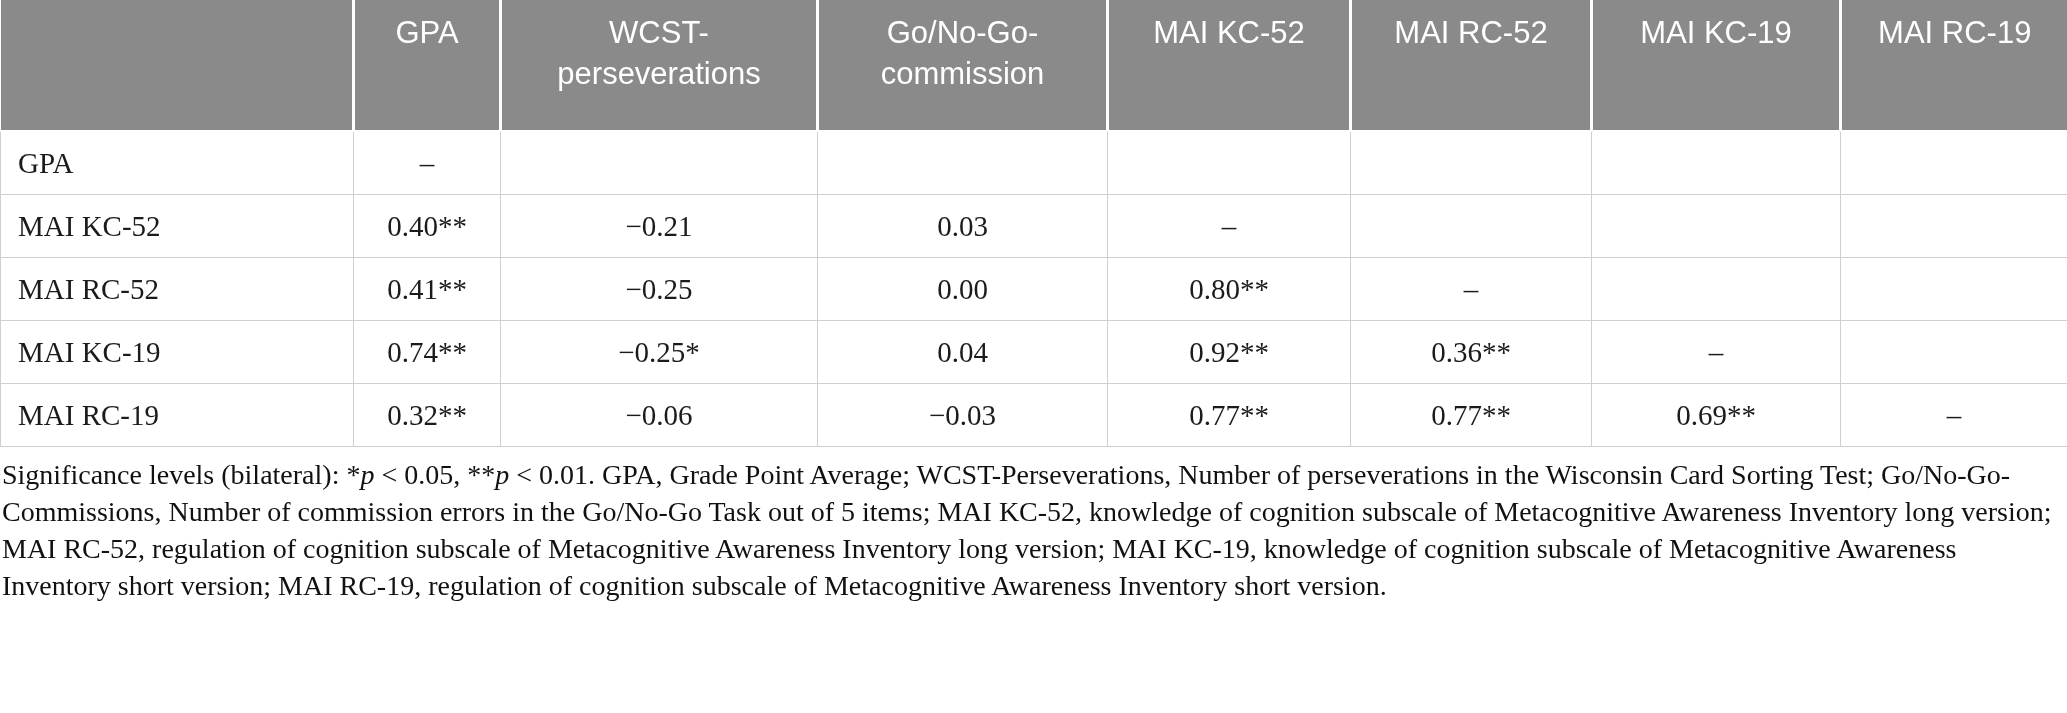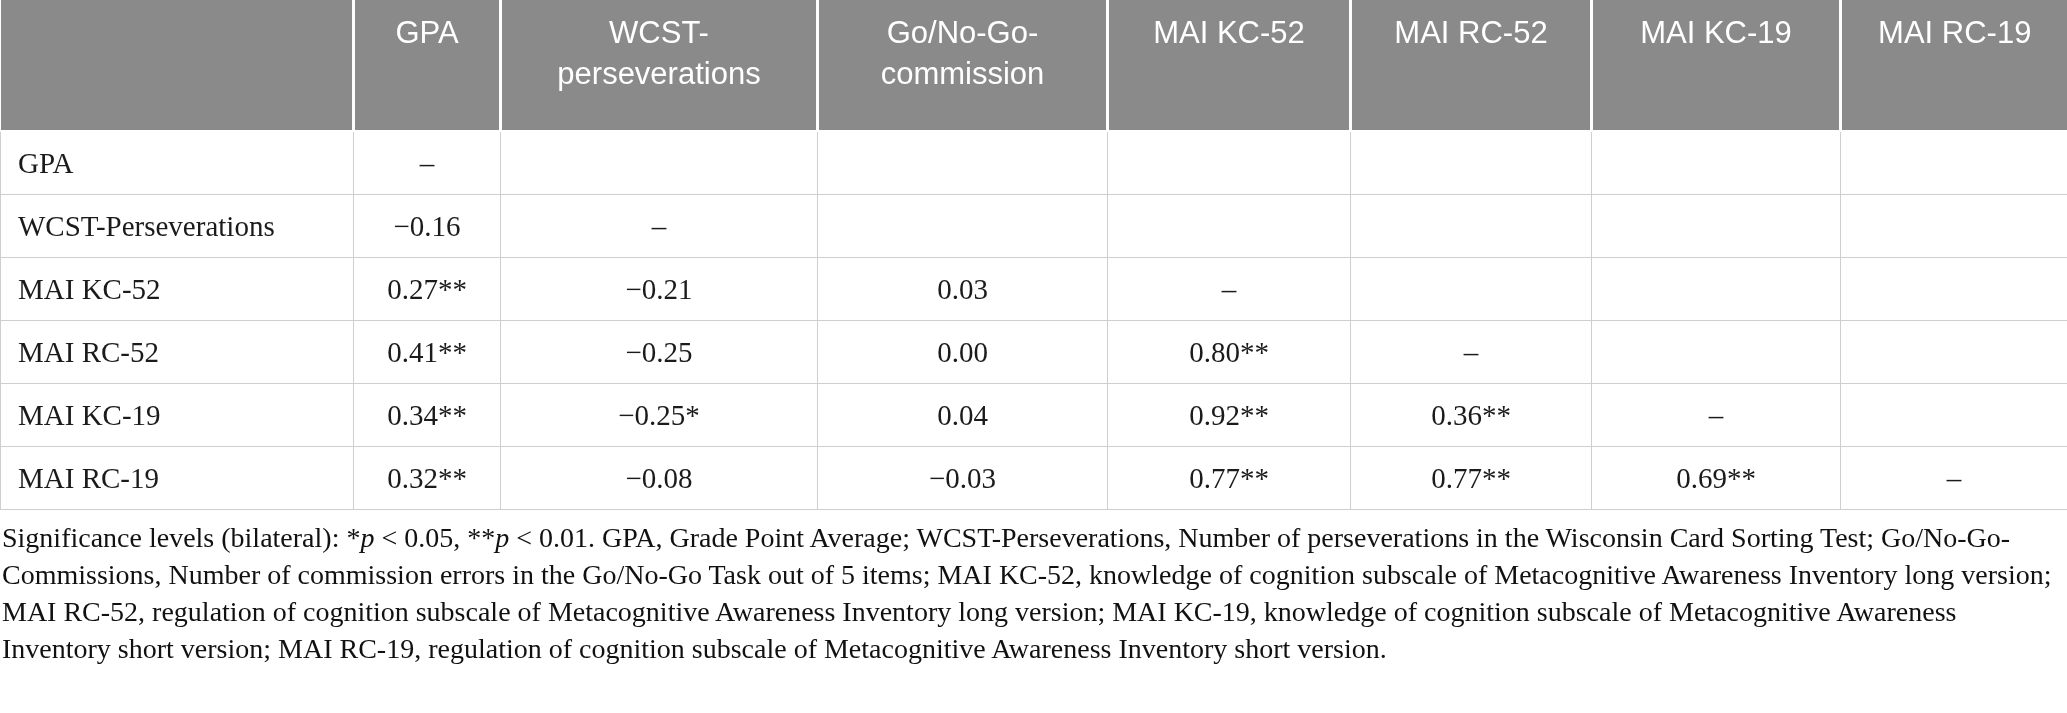--- a/index.html
+++ b/index.html
@@ -94,63 +94,53 @@
       <td class="row-label">GPA</td>
       <td>–</td>
       <td></td>
       <td></td>
       <td></td>
       <td></td>
       <td></td>
       <td></td>
     </tr>
     <tr>
-      <td class="row-label">WCST-Perseverations</td>
-      <td>−0.16</td>
-      <td>–</td>
-      <td></td>
-      <td></td>
-      <td></td>
-      <td></td>
-      <td></td>
-    </tr>
-    <tr>
       <td class="row-label">MAI KC-52</td>
-      <td>0.27**</td>
+      <td>0.40**</td>
       <td>−0.21</td>
       <td>0.03</td>
       <td>–</td>
       <td></td>
       <td></td>
       <td></td>
     </tr>
     <tr>
       <td class="row-label">MAI RC-52</td>
       <td>0.41**</td>
       <td>−0.25</td>
       <td>0.00</td>
       <td>0.80**</td>
       <td>–</td>
       <td></td>
       <td></td>
     </tr>
     <tr>
       <td class="row-label">MAI KC-19</td>
-      <td>0.34**</td>
+      <td>0.74**</td>
       <td>−0.25*</td>
       <td>0.04</td>
       <td>0.92**</td>
       <td>0.36**</td>
       <td>–</td>
       <td></td>
     </tr>
     <tr>
       <td class="row-label">MAI RC-19</td>
       <td>0.32**</td>
-      <td>−0.08</td>
+      <td>−0.06</td>
       <td>−0.03</td>
       <td>0.77**</td>
       <td>0.77**</td>
       <td>0.69**</td>
       <td>–</td>
     </tr>
   </tbody>
 </table>
 
 <p class="footnote"><span>Significance levels (bilateral): *</span><span class="ital">p</span><span> &lt; 0.05, **</span><span class="ital">p</span><span> &lt; 0.01. GPA, Grade Point Average; WCST-Perseverations, Number of perseverations in the Wisconsin Card Sorting Test; Go/No-Go-Commissions, Number of commission errors in the Go/No-Go Task out of 5 items; MAI KC-52, knowledge of cognition subscale of Metacognitive Awareness Inventory long version; MAI RC-52, regulation of cognition subscale of Metacognitive Awareness Inventory long version; MAI KC-19, knowledge of cognition subscale of Metacognitive Awareness Inventory short version; MAI RC-19, regulation of cognition subscale of Metacognitive Awareness Inventory short version.</span></p>

